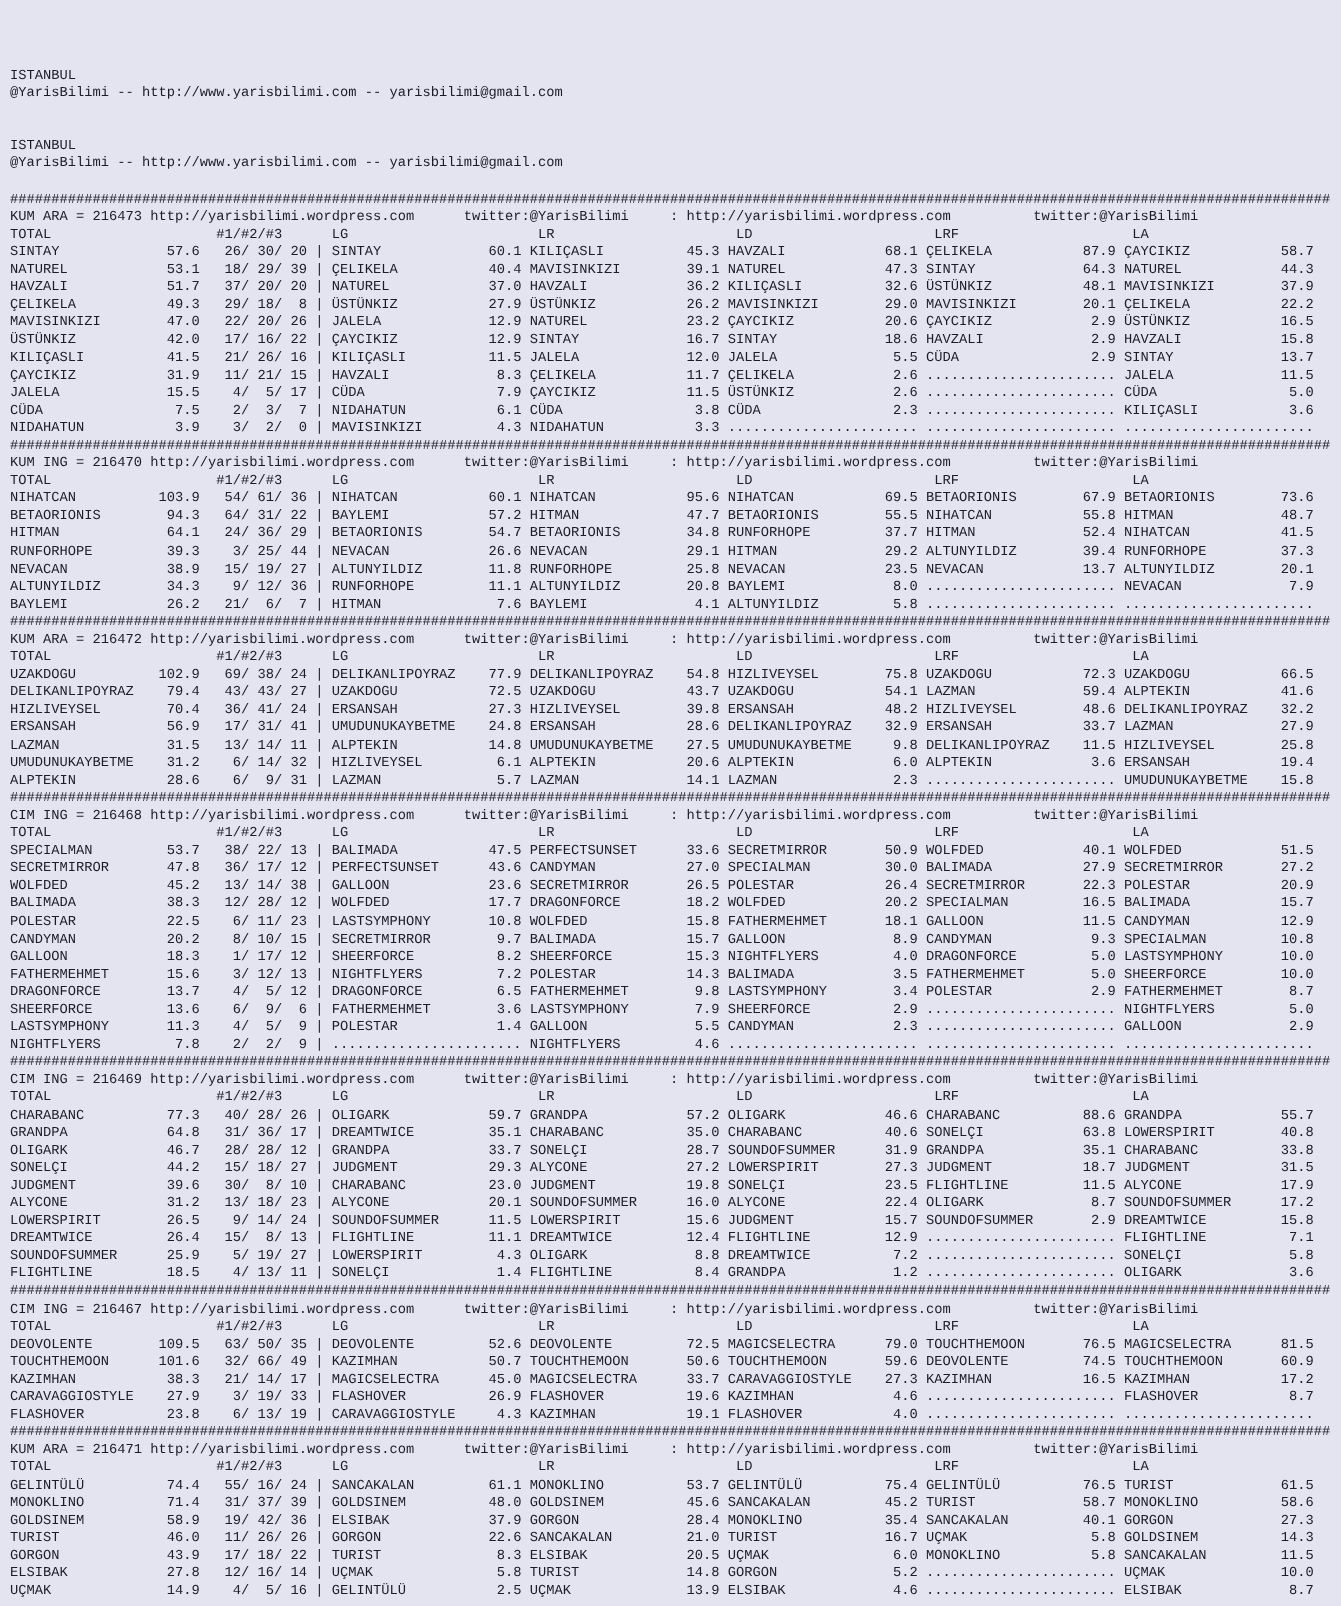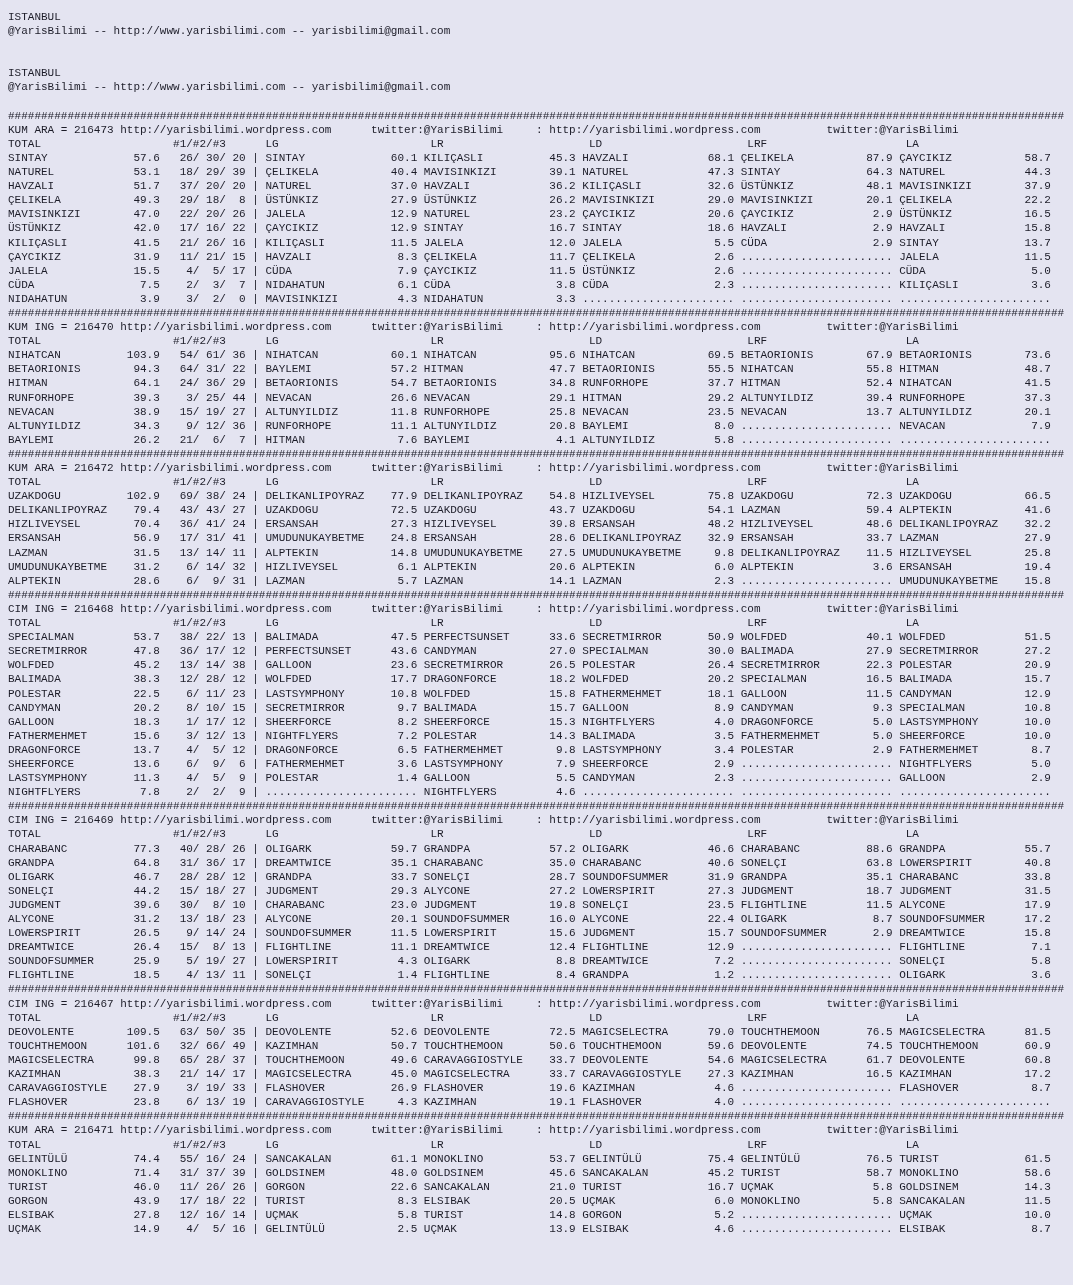--- a/index.html
+++ b/index.html
@@ -8,20 +8,21 @@
     background: #e4e4f1;
     width: 1073px;
     height: 1285px;
     overflow: hidden;
   }
   .report {
     padding: 10px 0 0 8px;
     font-family: "Liberation Mono", "DejaVu Sans Mono", monospace;
     font-size: 11px;
     color: #1c1c28;
+    margin-top: 44px;
   }
   .line {
     white-space: pre;
     height: 14.1px;
     line-height: 14.1px;
     letter-spacing: 0;
   }
 </style>
 </head>
 <body>
@@ -95,27 +96,27 @@
       <div class="line">ALYCONE            31.2   13/ 18/ 23 | ALYCONE            20.1 SOUNDOFSUMMER      16.0 ALYCONE            22.4 OLIGARK             8.7 SOUNDOFSUMMER      17.2</div>
       <div class="line">LOWERSPIRIT        26.5    9/ 14/ 24 | SOUNDOFSUMMER      11.5 LOWERSPIRIT        15.6 JUDGMENT           15.7 SOUNDOFSUMMER       2.9 DREAMTWICE         15.8</div>
       <div class="line">DREAMTWICE         26.4   15/  8/ 13 | FLIGHTLINE         11.1 DREAMTWICE         12.4 FLIGHTLINE         12.9 ....................... FLIGHTLINE          7.1</div>
       <div class="line">SOUNDOFSUMMER      25.9    5/ 19/ 27 | LOWERSPIRIT         4.3 OLIGARK             8.8 DREAMTWICE          7.2 ....................... SONELÇI             5.8</div>
       <div class="line">FLIGHTLINE         18.5    4/ 13/ 11 | SONELÇI             1.4 FLIGHTLINE          8.4 GRANDPA             1.2 ....................... OLIGARK             3.6</div>
       <div class="line">################################################################################################################################################################</div>
       <div class="line">CIM ING = 216467 http://yarisbilimi.wordpress.com      twitter:@YarisBilimi     : http://yarisbilimi.wordpress.com          twitter:@YarisBilimi</div>
       <div class="line">TOTAL                    #1/#2/#3      LG                       LR                      LD                      LRF                     LA</div>
       <div class="line">DEOVOLENTE        109.5   63/ 50/ 35 | DEOVOLENTE         52.6 DEOVOLENTE         72.5 MAGICSELECTRA      79.0 TOUCHTHEMOON       76.5 MAGICSELECTRA      81.5</div>
       <div class="line">TOUCHTHEMOON      101.6   32/ 66/ 49 | KAZIMHAN           50.7 TOUCHTHEMOON       50.6 TOUCHTHEMOON       59.6 DEOVOLENTE         74.5 TOUCHTHEMOON       60.9</div>
-      <div class="line">MAGICSELECTRA      99.8   65/ 28/ 37 | TOUCHTHEMOON       49.6 CARAVAGGIOSTYLE    33.7 DEOVOLENTE         54.6 MAGICSELECTRA      61.7 DEOVOLENTE         60.8</div>
       <div class="line">KAZIMHAN           38.3   21/ 14/ 17 | MAGICSELECTRA      45.0 MAGICSELECTRA      33.7 CARAVAGGIOSTYLE    27.3 KAZIMHAN           16.5 KAZIMHAN           17.2</div>
       <div class="line">CARAVAGGIOSTYLE    27.9    3/ 19/ 33 | FLASHOVER          26.9 FLASHOVER          19.6 KAZIMHAN            4.6 ....................... FLASHOVER           8.7</div>
       <div class="line">FLASHOVER          23.8    6/ 13/ 19 | CARAVAGGIOSTYLE     4.3 KAZIMHAN           19.1 FLASHOVER           4.0 ....................... .......................</div>
       <div class="line">################################################################################################################################################################</div>
       <div class="line">KUM ARA = 216471 http://yarisbilimi.wordpress.com      twitter:@YarisBilimi     : http://yarisbilimi.wordpress.com          twitter:@YarisBilimi</div>
       <div class="line">TOTAL                    #1/#2/#3      LG                       LR                      LD                      LRF                     LA</div>
       <div class="line">GELINTÜLÜ          74.4   55/ 16/ 24 | SANCAKALAN         61.1 MONOKLINO          53.7 GELINTÜLÜ          75.4 GELINTÜLÜ          76.5 TURIST             61.5</div>
       <div class="line">MONOKLINO          71.4   31/ 37/ 39 | GOLDSINEM          48.0 GOLDSINEM          45.6 SANCAKALAN         45.2 TURIST             58.7 MONOKLINO          58.6</div>
+      <div class="line">GOLDSINEM          58.9   19/ 42/ 36 | ELSIBAK            37.9 GORGON             28.4 MONOKLINO          35.4 SANCAKALAN         40.1 GORGON             27.3</div>
       <div class="line">TURIST             46.0   11/ 26/ 26 | GORGON             22.6 SANCAKALAN         21.0 TURIST             16.7 UÇMAK               5.8 GOLDSINEM          14.3</div>
       <div class="line">GORGON             43.9   17/ 18/ 22 | TURIST              8.3 ELSIBAK            20.5 UÇMAK               6.0 MONOKLINO           5.8 SANCAKALAN         11.5</div>
       <div class="line">ELSIBAK            27.8   12/ 16/ 14 | UÇMAK               5.8 TURIST             14.8 GORGON              5.2 ....................... UÇMAK              10.0</div>
       <div class="line">UÇMAK              14.9    4/  5/ 16 | GELINTÜLÜ           2.5 UÇMAK              13.9 ELSIBAK             4.6 ....................... ELSIBAK             8.7</div>
     </div>
 </div>
 
 </body></html>

